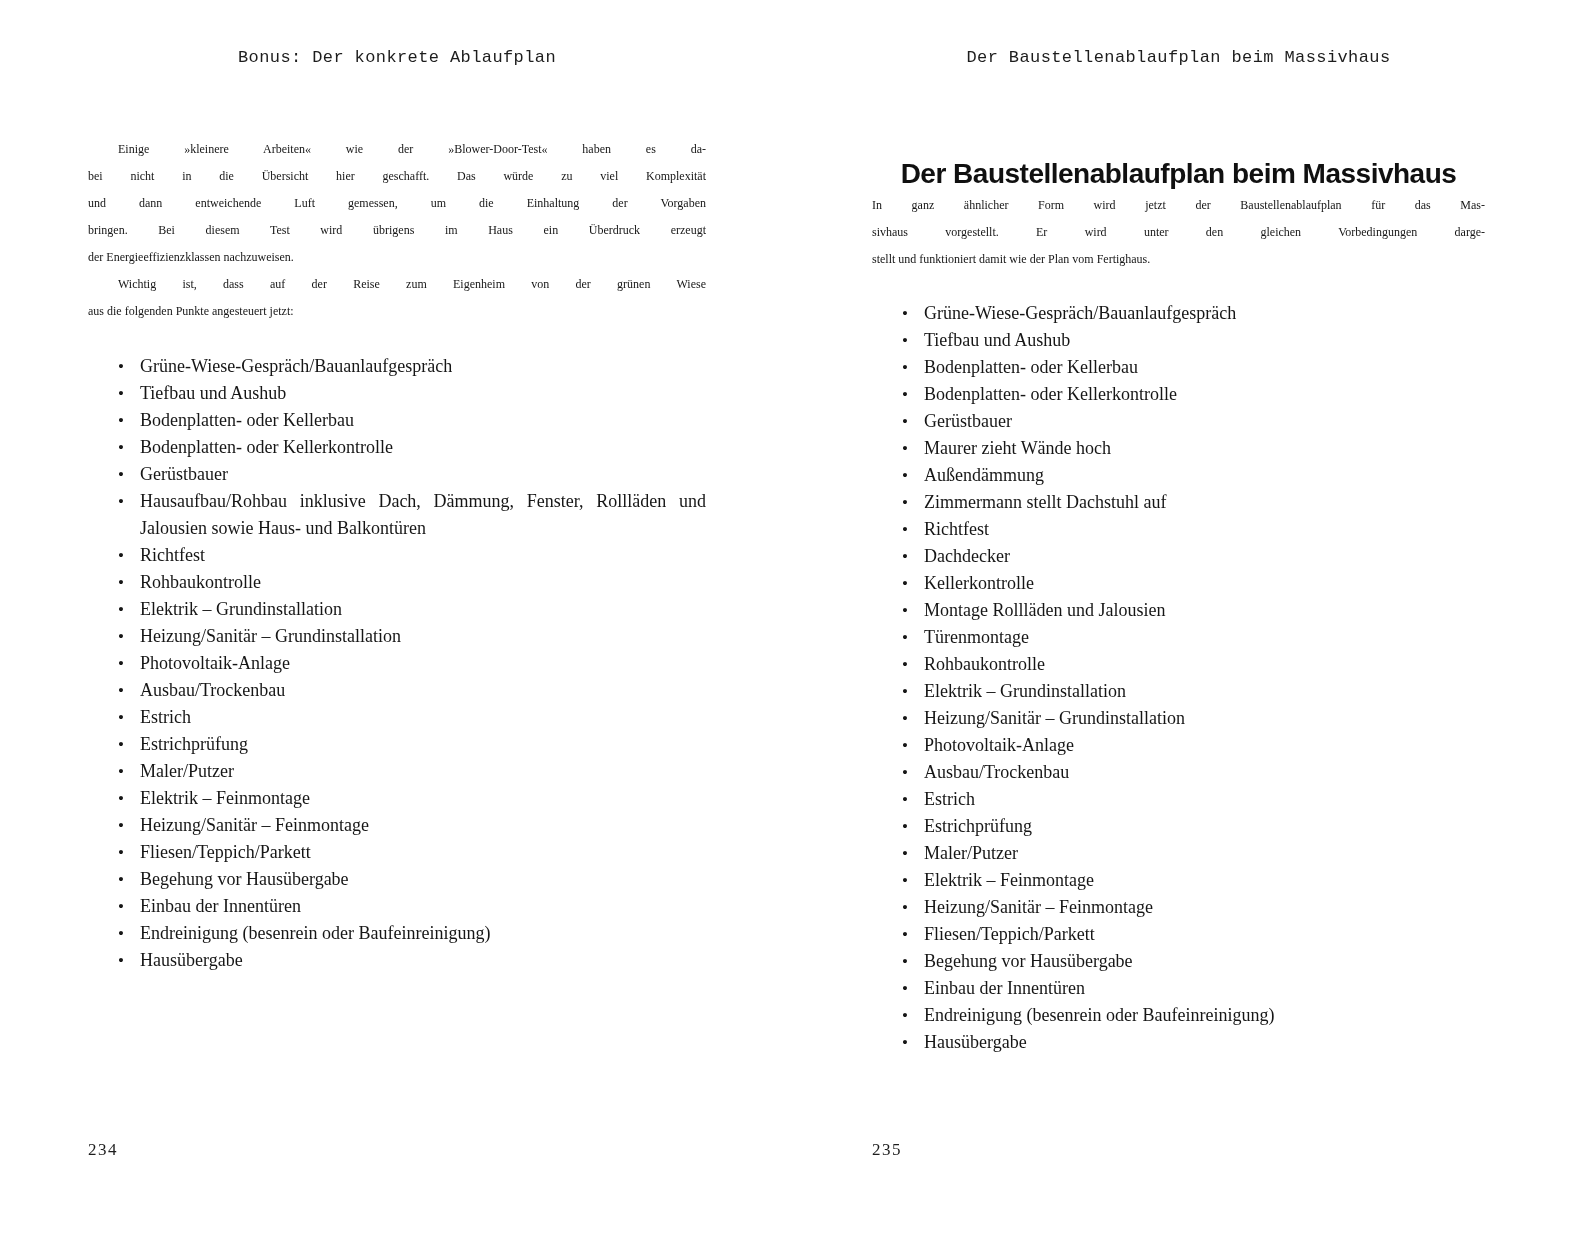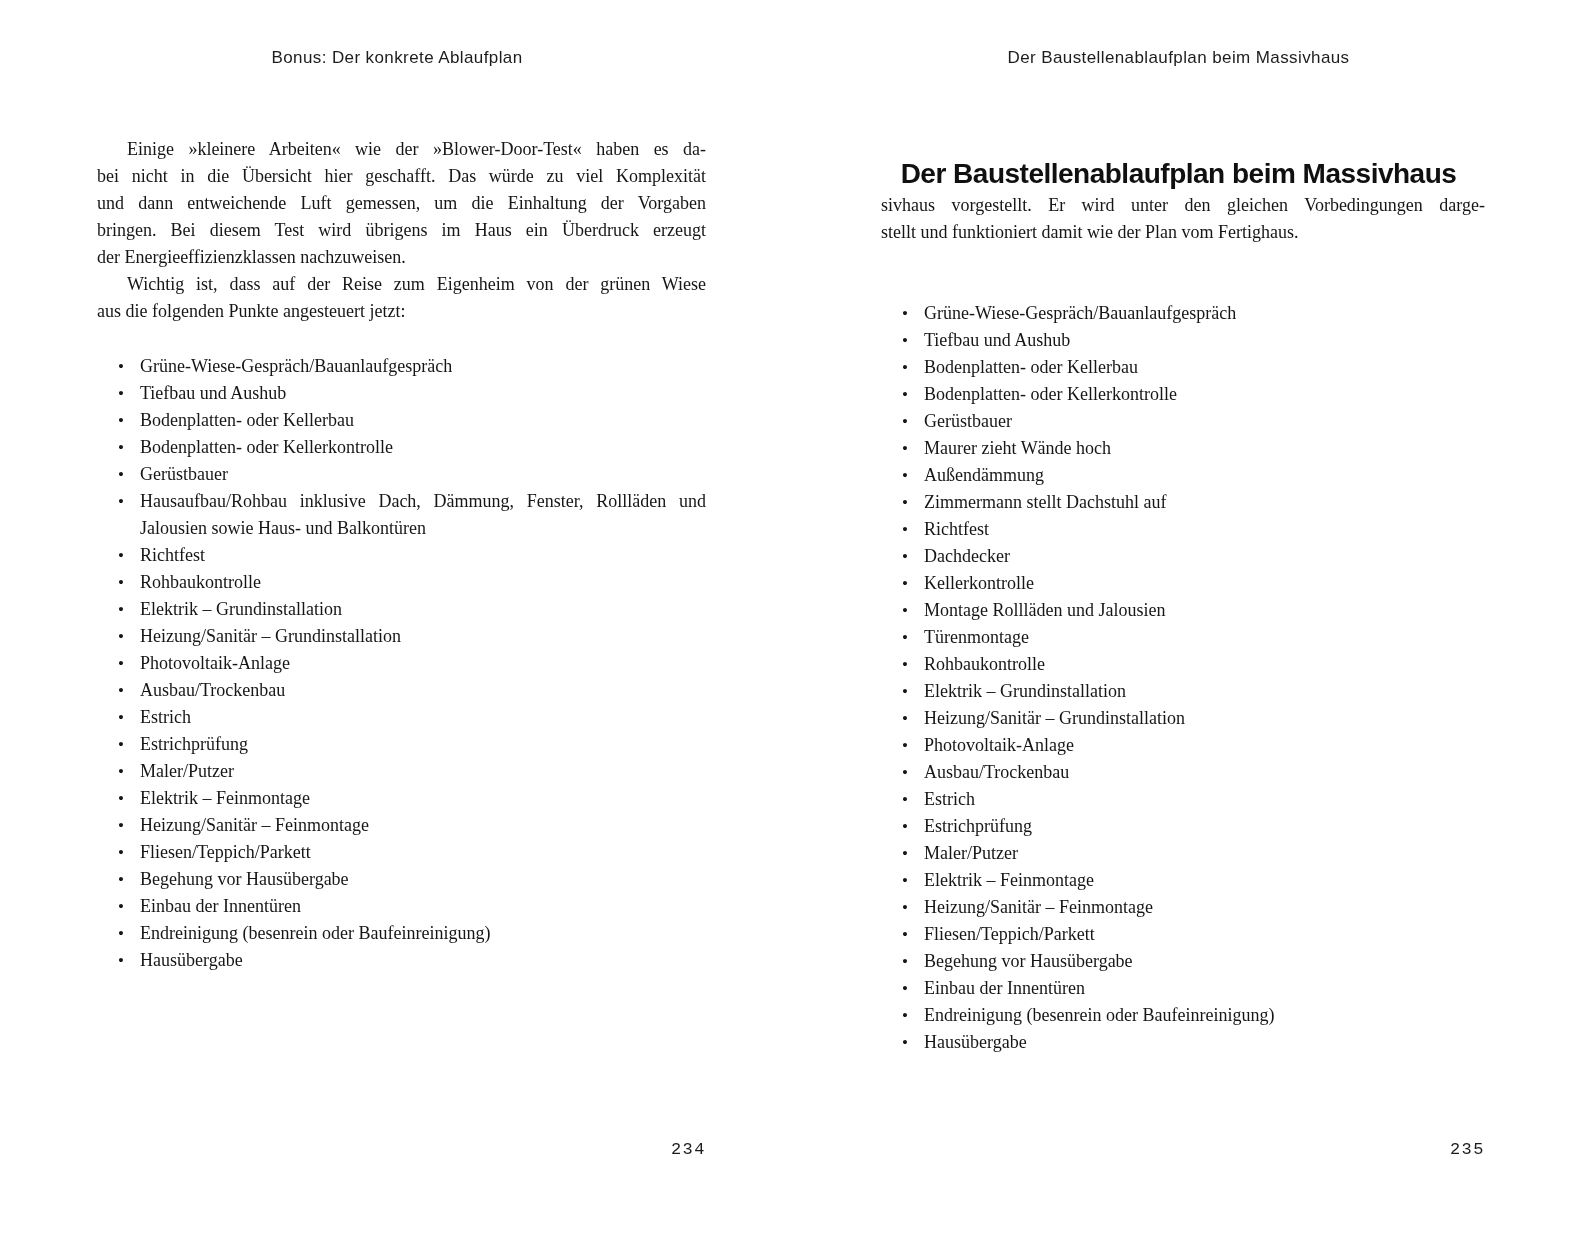--- a/index.html
+++ b/index.html
@@ -11,29 +11,29 @@
     position: relative;
     overflow: hidden;
   }
   .page { position: absolute; top: 0; height: 1240px; }
   .page-left  { left: 88px;  width: 618px; }
   .page-right { left: 872px; width: 613px; }
 
   .running-head {
     position: absolute; top: 48px; left: 0; width: 100%;
     text-align: center;
-    font-family: Liberation Sans, sans-serif;
+    font-family: Liberation Mono, monospace;
     font-size: 17px; font-weight: 400;
     letter-spacing: 0.4px;
     color: #1d1d1d;
   }
 
   .para-block {
-    position: absolute; left: 9px; right: 0;
-    font-size: 18px; line-height: 27px;
+    position: absolute; left: 0; right: 0;
+    font-size: 12px; line-height: 27px;
   }
   .page-left  .para-block { top: 136px; }
   .page-right .para-block { top: 192px; }
 
   .para div.line { text-align: justify; text-align-last: justify; }
   .para div.line:last-of-type { text-align-last: auto; font-family: Liberation Serif, serif; }
   .para.indent div.line:first-of-type { text-indent: 30px; }
 
   .chapter-heading {
     position: absolute; top: 138px; left: 0; width: 100%;
@@ -61,22 +61,22 @@
     -webkit-hyphens: manual;
   }
   .bullet-list li::before {
     content: "\2022";
     position: absolute; left: -22px; top: 0;
     font-size: 17px;
   }
 
   .page-number {
     position: absolute; top: 1140px; left: 0; width: 100%;
-    text-align: right;
-    font-family: Liberation Mono, monospace;
+    text-align: left;
+    font-family: Liberation Serif, serif;
     font-size: 17px;
     letter-spacing: 1.5px;
     color: #1d1d1d;
   }
 </style>
 </head>
 <body>
 
 <div class="spread">
 
@@ -129,20 +129,21 @@
   </section>
 
   <section class="page page-right">
     <header class="running-head">Der Baustellenablaufplan beim Massivhaus</header>
 
     <h1 class="chapter-heading">Der Baustellenablaufplan beim Massivhaus</h1>
 
     <div class="para-block">
       <div class="para">
 
+      <div class="line">In ganz ähnlicher Form wird jetzt der Baustellenablaufplan für das Mas-</div>
           <div class="line">sivhaus vorgestellt. Er wird unter den gleichen Vorbedingungen darge-</div>
           <div class="line">stellt und funktioniert damit wie der Plan vom Fertighaus.</div>
         </div>
     </div>
 
     <ul class="bullet-list">
 
     <li class="list-item">Grüne-Wiese-Gespräch/Bauanlaufgespräch</li>
         <li class="list-item">Tiefbau und Aushub</li>
         <li class="list-item">Bodenplatten- oder Kellerbau</li>

